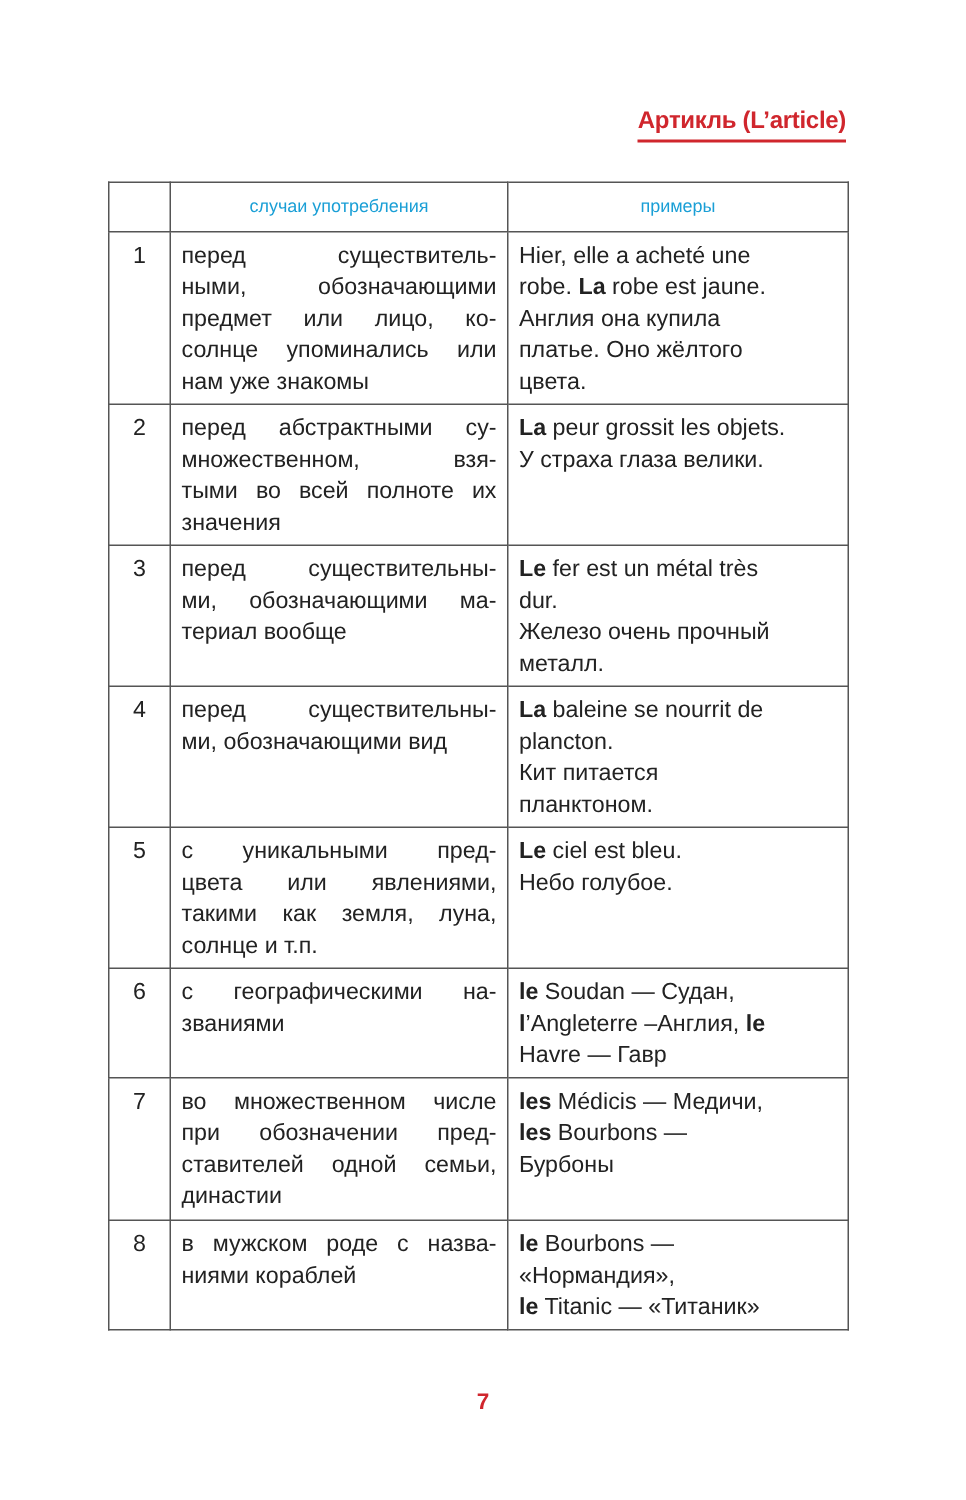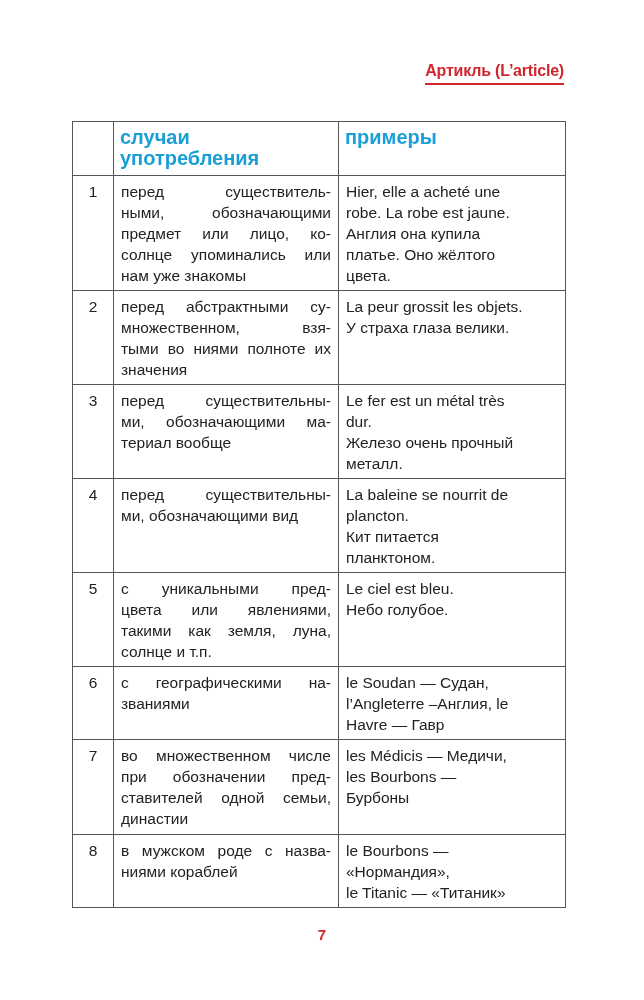--- a/index.html
+++ b/index.html
@@ -10,21 +10,21 @@
     body {
       width: 644px;
       height: 1000px;
       position: relative;
       overflow: hidden;
       font-family: "Liberation Sans", sans-serif;
       color: #222222;
     }
     .running-head {
       position: absolute;
-      top: 62px;
+      top: 72px;
       right: 80px;
       font-family: "Liberation Sans", sans-serif;
       font-weight: bold;
       font-size: 16px;
       color: #d0262d;
       letter-spacing: -0.2px;
       padding-bottom: 3px;
       border-bottom: 2px solid #d0262d;
       line-height: 18px;
     }
@@ -38,23 +38,23 @@
     }
     table.rules td, table.rules th {
       border: 1.5px solid #555555;
       vertical-align: top;
       font-size: 15.5px;
       line-height: 21px;
       padding: 5px 7px 4px 7px;
     }
     table.rules th {
       color: #1a9fd6;
-      font-weight: bold;
-      font-size: 20px;
-      text-align: left;
+      font-weight: normal;
+      font-size: 12px;
+      text-align: center;
       padding: 5px 6px 6px 6px;
       height: 20px;
     }
     col.c-num { width: 41px; }
     col.c-use { width: 225px; }
     col.c-ex { width: 227px; }
     td.num {
       text-align: center;
       padding-left: 2px;
       padding-right: 2px;
@@ -68,21 +68,21 @@
       text-align-last: justify;
     }
     td.use .line.last {
       text-align-last: left;
     }
     td.ex .line {
       display: block;
       white-space: nowrap;
     }
     td.ex b {
-      font-weight: normal;
+      font-weight: bold;
     }
     tr.r1 td { height: 103px; }
     tr.r2 td { height: 84px; }
     tr.r3 td { height: 84px; }
     tr.r4 td { height: 84px; }
     tr.r5 td { height: 84px; }
     tr.r6 td { height: 62px; }
     tr.r7 td { height: 85px; }
     tr.r8 td { height: 61px; }
     .page-number {
@@ -130,21 +130,21 @@
           <span class="line"><span>Англия она купила</span><b></b><span></span></span>
           <span class="line"><span>платье. Оно жёлтого</span><b></b><span></span></span>
           <span class="line"><span>цвета.</span><b></b><span></span></span>
         </td>
       </tr>
       <tr class="r2">
         <td class="num">2</td>
         <td class="use">
           <span class="line">перед абстрактными су-</span>
           <span class="line">множественном, взя-</span>
-          <span class="line">тыми во ниями полноте их</span>
+          <span class="line">тыми во всей полноте их</span>
           <span class="line last">значения</span>
         </td>
         <td class="ex">
           <span class="line"><span></span><b>La</b><span> peur grossit les objets.</span></span>
           <span class="line"><span>У страха глаза велики.</span><b></b><span></span></span>
         </td>
       </tr>
       <tr class="r3">
         <td class="num">3</td>
         <td class="use">

